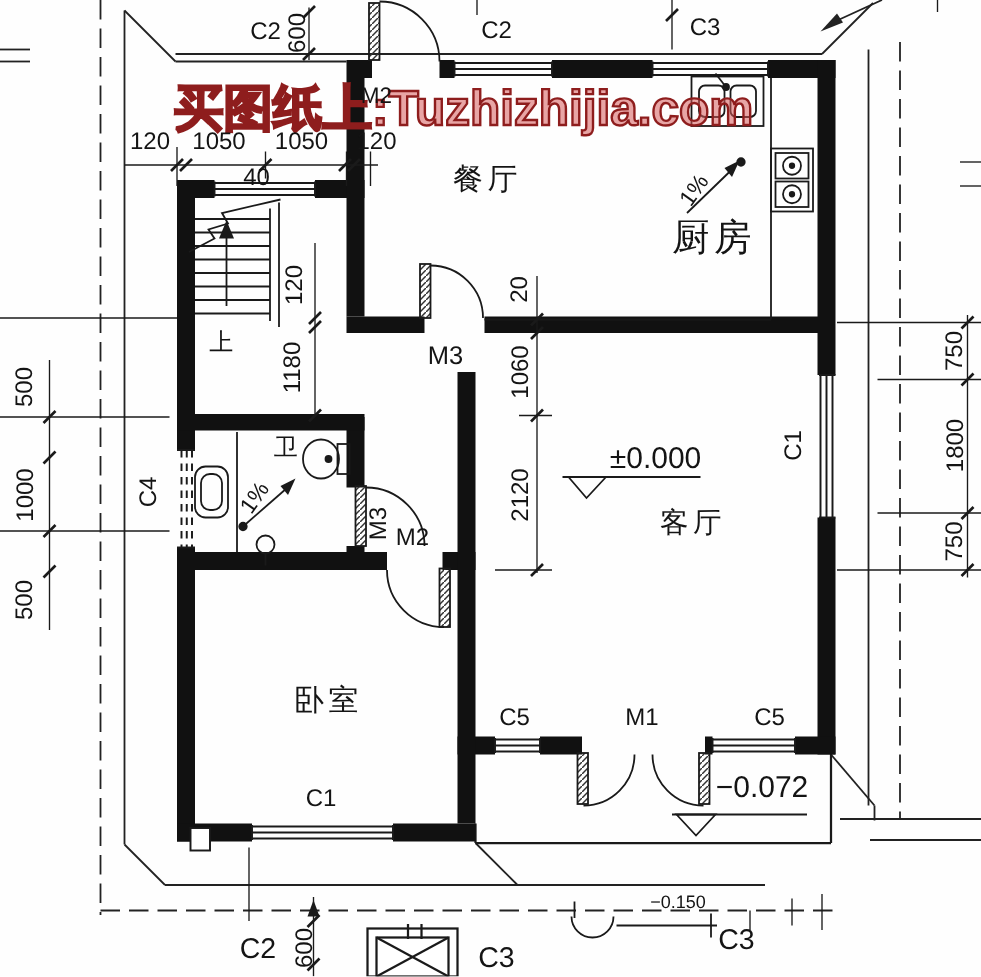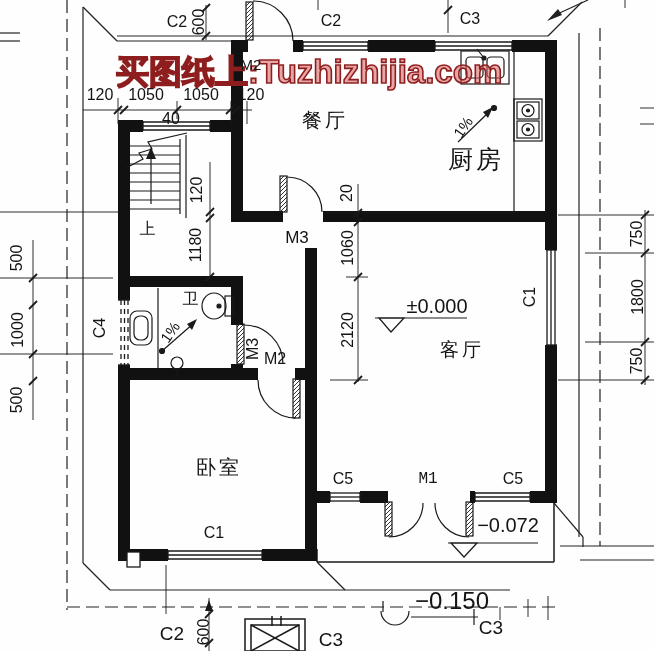--- a/index.html
+++ b/index.html
@@ -379,24 +379,24 @@
       <span class="plan-label dim" style="left: 17px; top: 258px; font-size: 16px; transform: translate(-50%, -50%) rotate(-90deg);">500</span>
       <span class="plan-label dim" style="left: 18px; top: 330px; font-size: 16px; transform: translate(-50%, -50%) rotate(-90deg);">1000</span>
       <span class="plan-label dim" style="left: 17px; top: 400px; font-size: 16px; transform: translate(-50%, -50%) rotate(-90deg);">500</span>
       <span class="plan-label dim" style="left: 100px; top: 328px; font-size: 16px; transform: translate(-50%, -50%) rotate(-90deg);">C4</span>
       <span class="plan-label room" style="left: 192px; top: 299px; font-size: 16px; transform: translate(-50%, -50%);">卫</span>
       <span class="plan-label dim" style="left: 170px; top: 332px; font-size: 15px; transform: translate(-50%, -50%) rotate(-55deg);">1%</span>
       <span class="plan-label dim" style="left: 253px; top: 349px; font-size: 16px; transform: translate(-50%, -50%) rotate(-90deg);">M3</span>
       <span class="plan-label dim" style="left: 275px; top: 359px; font-size: 16px; transform: translate(-50%, -50%);">M2</span>
       <span class="plan-label room" style="left: 219px; top: 467px; font-size: 20px; transform: translate(-50%, -50%);">卧室</span>
       <span class="plan-label dim" style="left: 343px; top: 479px; font-size: 16px; transform: translate(-50%, -50%);">C5</span>
-      <span class="plan-label dim" style="left: 428px; top: 479px; font-size: 16px; transform: translate(-50%, -50%); font-family: Liberation Mono, monospace;">M1</span>
+      <span class="plan-label dim" style="left: 428px; top: 479px; font-size: 16px; transform: translate(-50%, -50%);">M1</span>
       <span class="plan-label dim" style="left: 513px; top: 479px; font-size: 16px; transform: translate(-50%, -50%);">C5</span>
       <span class="plan-label dim" style="left: 214px; top: 533px; font-size: 16px; transform: translate(-50%, -50%);">C1</span>
       <span class="plan-label dim" style="left: 508px; top: 525px; font-size: 20px; transform: translate(-50%, -50%);">−0.072</span>
-      <span class="plan-label dim" style="left: 452px; top: 601px; font-size: 24px; transform: translate(-50%, -50%);">−0.150</span>
+      <span class="plan-label dim" style="left: 452px; top: 601px; font-size: 12px; transform: translate(-50%, -50%);">−0.150</span>
       <span class="plan-label dim" style="left: 172px; top: 633px; font-size: 19px; transform: translate(-50%, -50%);">C2</span>
       <span class="plan-label dim" style="left: 204px; top: 632px; font-size: 16px; transform: translate(-50%, -50%) rotate(-90deg);">600</span>
       <span class="plan-label dim" style="left: 331px; top: 639px; font-size: 19px; transform: translate(-50%, -50%);">C3</span>
       <span class="plan-label dim" style="left: 491px; top: 627px; font-size: 19px; transform: translate(-50%, -50%);">C3</span>
     </div>
 
 </div>
 
 </body></html>

